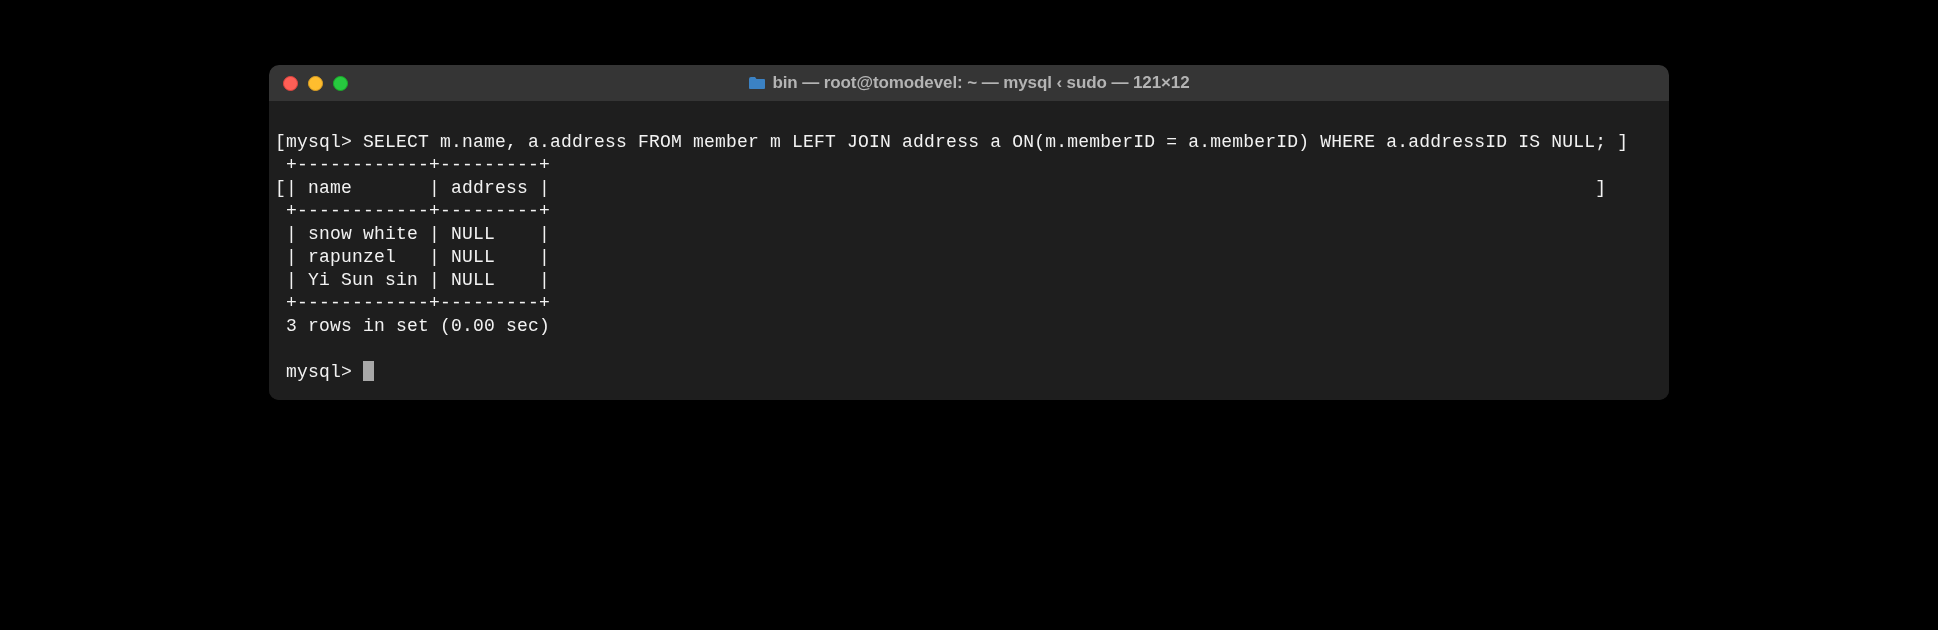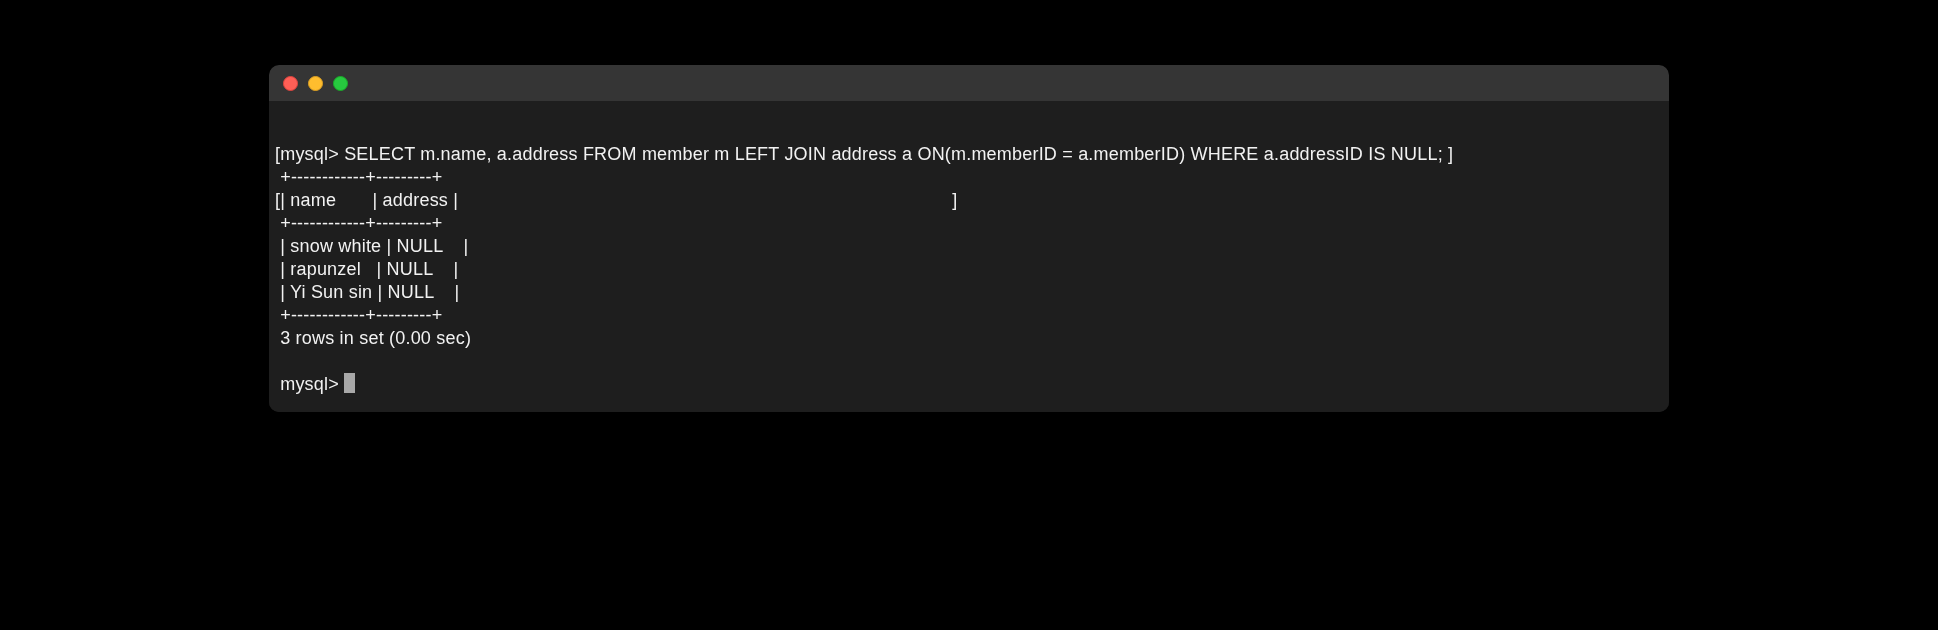--- a/index.html
+++ b/index.html
@@ -68,43 +68,50 @@
       font-family: -apple-system, BlinkMacSystemFont, "Helvetica Neue", sans-serif;
       letter-spacing: -0.1px;
     }
     .terminal-body {
       padding: 30px 6px 16px 6px;
       background: #1e1e1e;
       color: #f2f2f2;
       font-size: 18px;
       line-height: 1.28;
       white-space: pre;
-      font-family: Liberation Sans, sans-serif;
+      font-family: Liberation Mono, monospace;
       letter-spacing: 0.2px;
-      margin-top: 12px;
     }
     .cursor {
       display: inline-block;
       width: 11px;
       height: 20px;
       background: #a8a8a8;
       vertical-align: text-bottom;
       margin-bottom: 1px;
     }
   </style>
 </head>
 <body>
 
 <div class="terminal-window">
   <div class="titlebar">
     <div class="traffic-lights">
       <div class="traffic-light tl-close"></div>
       <div class="traffic-light tl-min"></div>
       <div class="traffic-light tl-max"></div>
     </div>
+    <div class="title-content">
+      <span class="folder-icon">
+        <svg viewBox="0 0 18 14" width="18" height="14">
+          <path d="M1 3 Q1 1 3 1 L7 1 L8.5 3 L16 3 Q17 3 17 4 L17 12 Q17 13 16 13 L2 13 Q1 13 1 12 Z" fill="#3b82c4"></path>
+        </svg>
+      </span>
+      <span class="title-text">bin — root@tomodevel: ~ — mysql ‹ sudo — 121×12</span>
+    </div>
   </div>
   <div class="terminal-body"><span>[</span><span>mysql&gt; </span><span>SELECT m.name, a.address FROM member m LEFT JOIN address a ON(m.memberID = a.memberID) WHERE a.addressID IS NULL; </span><span>]</span>
 <span> +------------+---------+</span>
 <span>[</span><span>| name       | address |</span><span>                                                                                               ]</span>
 <span> +------------+---------+</span>
 <span> | snow white | NULL    |</span>
 <span> | rapunzel   | NULL    |</span>
 <span> | Yi Sun sin | NULL    |</span>
 <span> +------------+---------+</span>
 <span> 3 rows in set (0.00 sec)</span>

